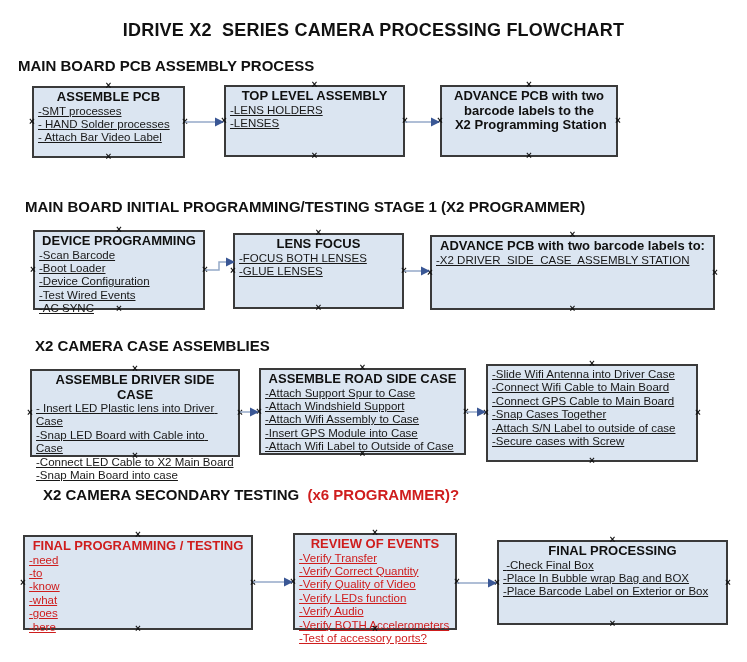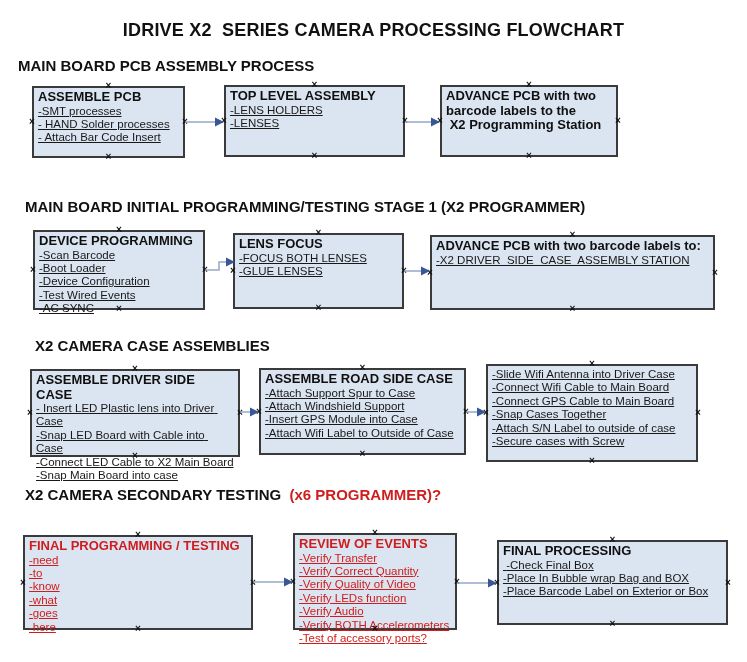--- a/index.html
+++ b/index.html
@@ -14,21 +14,21 @@
   .sec-h{
     position:absolute;font-size:15px;font-weight:bold;color:#111;white-space:pre;
   }
   .sec-h .red-part{color:var(--red-text,#cf1d1d);}
   .fbox{
     position:absolute;background:var(--box-fill,#dbe5f1);
     border:2px solid var(--box-border,#3a3a3a);box-sizing:border-box;
     padding:2px 4px 0 4px;overflow:visible;
   }
   .bt{
-    font-size:13px;font-weight:bold;line-height:14.5px;color:#101010;white-space:pre-wrap;
+    font-size:13px;font-weight:bold;line-height:14.5px;color:#101010;white-space:pre-wrap;text-align:center;
   }
   .bi{
     font-size:11.5px;line-height:13.4px;color:#181818;white-space:pre-wrap;text-decoration:underline;
   }
   .fbox.red .bt,.fbox.red .bi{color:var(--red-text,#cf1d1d);}
   .arrow{position:absolute;overflow:visible;}
   .hx{
     position:absolute;font-size:10px;font-weight:bold;color:#111;
     line-height:10px;width:10px;height:10px;text-align:center;pointer-events:none;
   }
@@ -41,21 +41,21 @@
 <body>
 
 <div class="page-title">IDRIVE X2  SERIES CAMERA PROCESSING FLOWCHART</div>
 
 <div class="sec-h" style="left:18px;top:57px"><span>MAIN BOARD PCB ASSEMBLY PROCESS</span></div>
 
 <div class="fbox" style="left:32px;top:86px;width:153px;height:72px">
   <div class="bt">ASSEMBLE PCB</div>
   <div class="bi">-SMT processes</div>
   <div class="bi">- HAND Solder processes</div>
-  <div class="bi">- Attach Bar Code Insert</div>
+  <div class="bi">- Attach Bar Video Label</div>
 <span class="hx hx-t">×</span>
     <span class="hx hx-b">×</span>
     <span class="hx hx-l">×</span>
     <span class="hx hx-r">×</span>
   </div>
 
 <div class="fbox" style="left:224px;top:85px;width:181px;height:72px">
   <div class="bt">TOP LEVEL ASSEMBLY</div>
   <div class="bi">-LENS HOLDERS</div>
   <div class="bi">-LENSES</div>
@@ -138,20 +138,21 @@
 <span class="hx hx-t">×</span>
     <span class="hx hx-b">×</span>
     <span class="hx hx-l">×</span>
     <span class="hx hx-r">×</span>
   </div>
 
 <div class="fbox" style="left:259px;top:368px;width:207px;height:87px">
   <div class="bt">ASSEMBLE ROAD SIDE CASE</div>
   <div class="bi">-Attach Support Spur to Case</div>
   <div class="bi">-Attach Windshield Support</div>
+  <div class="bi">-Attach Wifi Assembly to Case</div>
   <div class="bi">-Insert GPS Module into Case</div>
   <div class="bi">-Attach Wifi Label to Outside of Case</div>
 <span class="hx hx-t">×</span>
     <span class="hx hx-b">×</span>
     <span class="hx hx-l">×</span>
     <span class="hx hx-r">×</span>
   </div>
 
 <div class="fbox" style="left:486px;top:364px;width:212px;height:98px">
   <div class="bi">-Slide Wifi Antenna into Driver Case</div>
@@ -168,21 +169,21 @@
 
 <svg class="arrow" style="left:240px;top:406px" width="19" height="12">
   <line x1="0" y1="6" x2="11" y2="6" style="stroke:var(--arrow-line,#94a9c8);stroke-width:1.5"></line>
   <polygon points="10,1.5 19,6 10,10.5" style="fill:var(--arrow-head,#3a5795)"></polygon>
 </svg>
 <svg class="arrow" style="left:466px;top:406px" width="20" height="12">
   <line x1="0" y1="6" x2="12" y2="6" style="stroke:var(--arrow-line,#94a9c8);stroke-width:1.5"></line>
   <polygon points="11,1.5 20,6 11,10.5" style="fill:var(--arrow-head,#3a5795)"></polygon>
 </svg>
 
-<div class="sec-h" style="left:25px;top:486px"><span>X2 CAMERA SECONDARY TESTING</span><span class="red-part">  (x6 PROGRAMMER)?</span></div>
+<div class="sec-h" style="left:43px;top:486px"><span>X2 CAMERA SECONDARY TESTING</span><span class="red-part">  (x6 PROGRAMMER)?</span></div>
 
 <div class="fbox red" style="left:23px;top:535px;width:230px;height:95px">
   <div class="bt">FINAL PROGRAMMING / TESTING</div>
   <div class="bi">-need</div>
   <div class="bi">-to</div>
   <div class="bi">-know</div>
   <div class="bi">-what</div>
   <div class="bi">-goes</div>
   <div class="bi">-here</div>
 <span class="hx hx-t">×</span>

